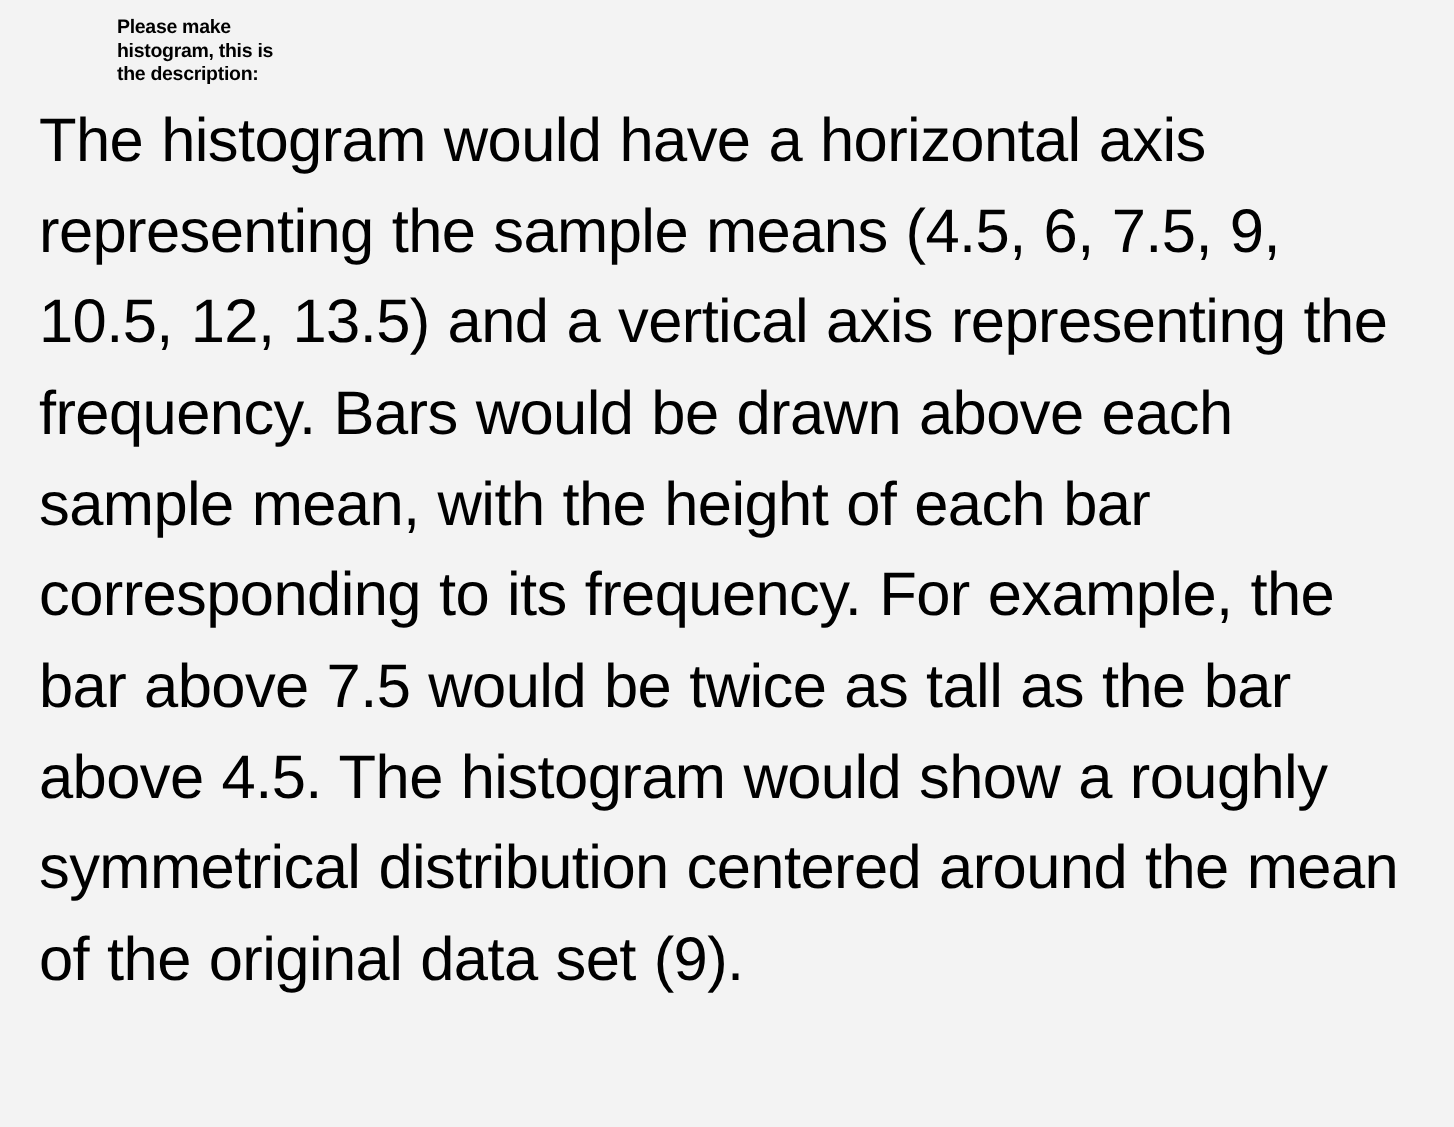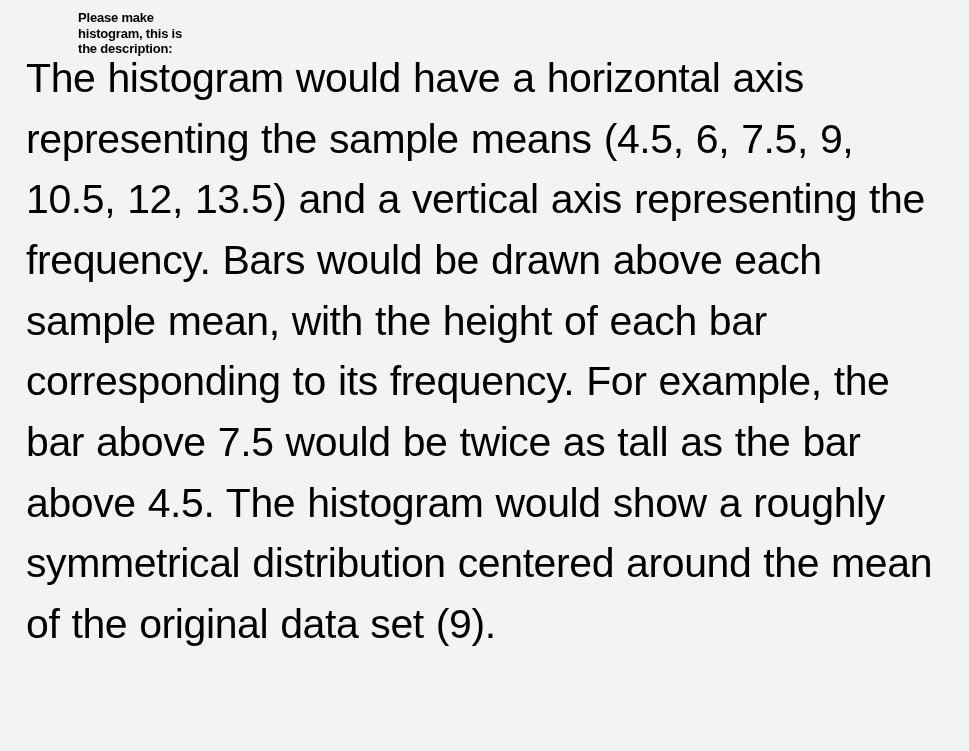--- a/index.html
+++ b/index.html
@@ -24,21 +24,21 @@
     width: 120px;
     font-size: 13px;
     font-weight: 700;
     line-height: 1.2;
     color: #000;
     letter-spacing: -0.2px;
   }
   .body-text {
     position: absolute;
     left: 26px;
-    top: 48px;
+    top: 63px;
     right: 22px;
     font-size: 41px;
     line-height: 1.48;
     font-weight: 500;
     color: #000;
     letter-spacing: -0.4px;
     word-spacing: 1px;
   }
 </style>
 </head>

